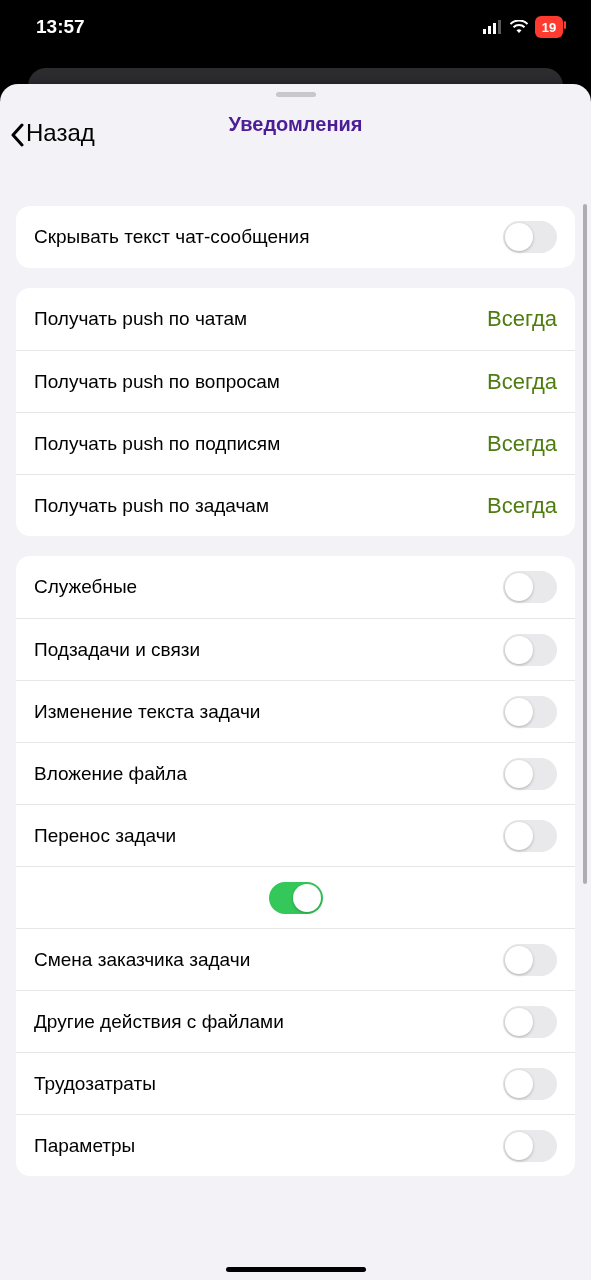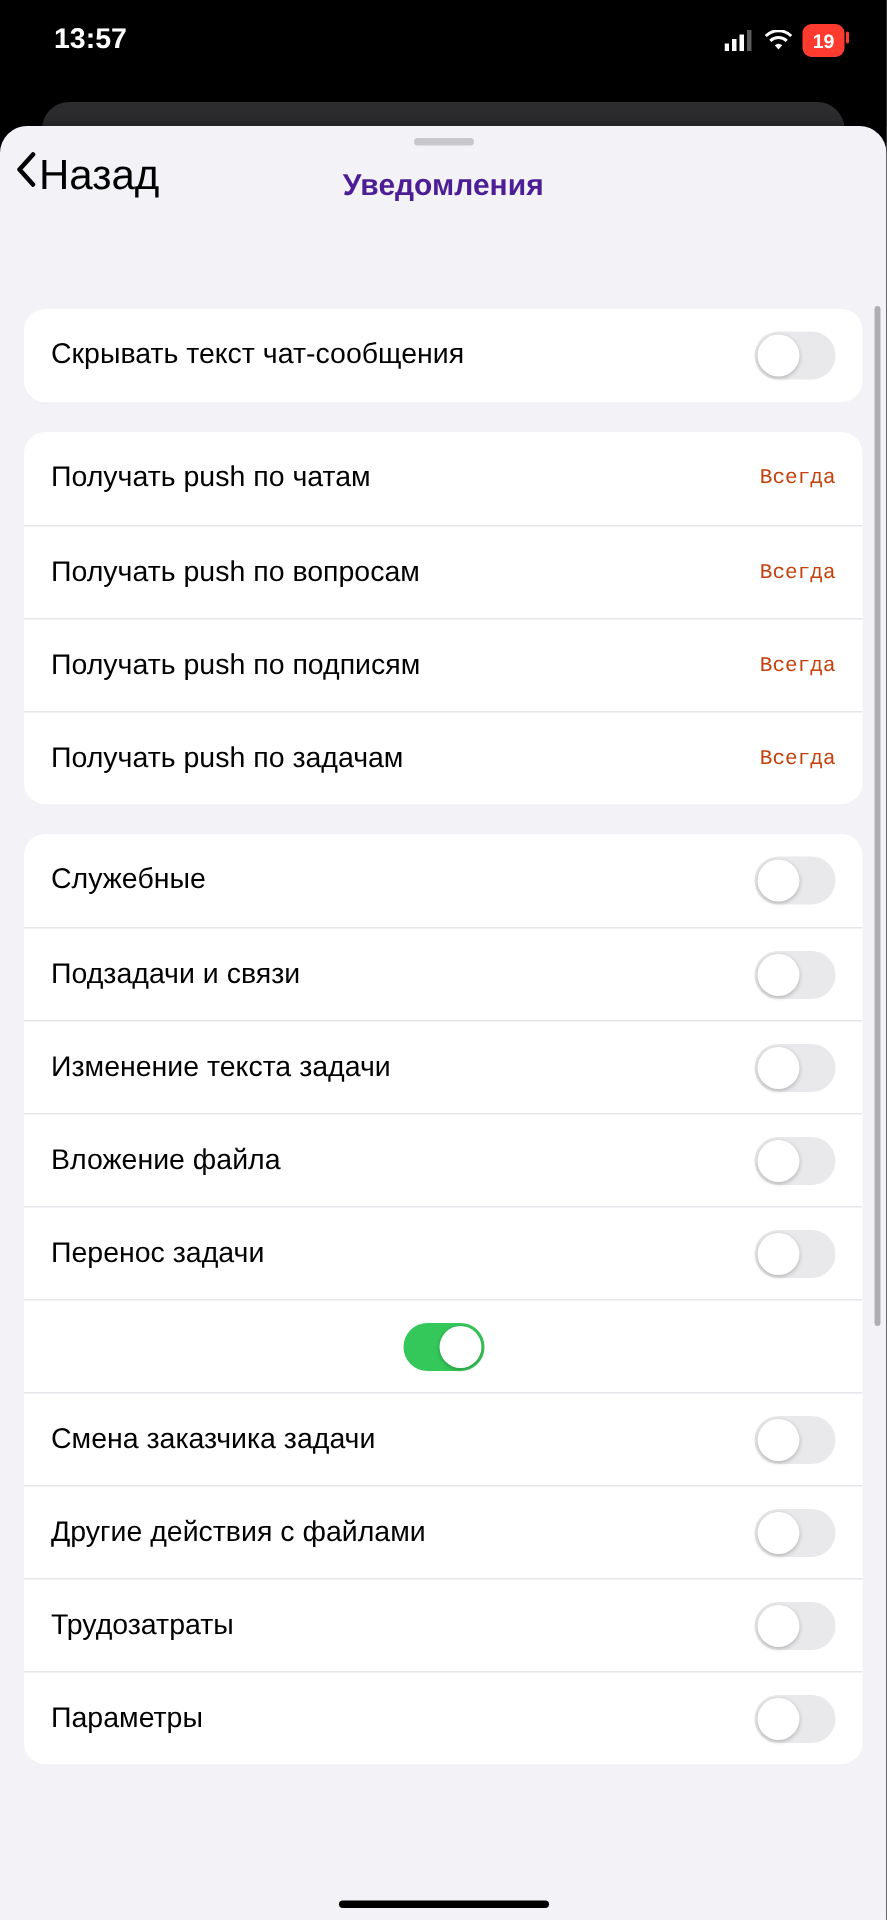--- a/index.html
+++ b/index.html
@@ -46,22 +46,22 @@
     overflow: hidden;
   }
   .grabber { width: 40px; height: 5px; background: #c7c7cc; border-radius: 3px; margin: 8px auto 0; }
 
   .navhdr {
     display: flex; align-items: center; justify-content: center;
     height: 46px; position: relative; margin-top: 4px;
   }
   .nav-back {
     position: absolute; left: 10px; top: 0; bottom: 0;
-    display: flex; align-items: flex-start; gap: 2px;
-    font-size: 28px; color: #000; cursor: pointer;
+    display: flex; align-items: flex-end; gap: 2px;
+    font-size: 24px; color: #000; cursor: pointer;
   }
   .nav-title { font-size: 20px; font-weight: 700; color: #4c1d95; }
 
   .scroll {
     position: absolute; left: 0; right: 0; top: 64px; bottom: 0;
     overflow-y: auto;
   }
   .scrollbar-fake {
     position: absolute; right: 4px; top: 120px; width: 4px; height: 680px;
     background: rgba(0,0,0,.28); border-radius: 2px;
@@ -73,21 +73,21 @@
   }
   .group:first-child { margin-top: 58px; }
   .row {
     display: flex; align-items: center; justify-content: center;
     min-height: 62px; padding: 14px 18px;
     font-size: 19px; color: #000;
     border-top: 1px solid #e5e5ea;
   }
   .row:first-child { border-top: none; }
   .row-label { flex: 1; padding-right: 10px; }
-  .row-value { color: #c2410c; font-size: 14px; font-family: Liberation Mono, monospace; }
+  .row-value { color: #4d7c0f; font-size: 22px; }
 
   
   .toggle {
     width: 54px; height: 32px; border-radius: 16px; position: relative;
     background: #e9e9eb; transition: background .15s;
     flex-shrink: 0;
   }
   .toggle .knob {
     position: absolute; top: 2px; left: 2px; width: 28px; height: 28px;
     background: #fff; border-radius: 50%; box-shadow: 0 1px 3px rgba(0,0,0,.25);

